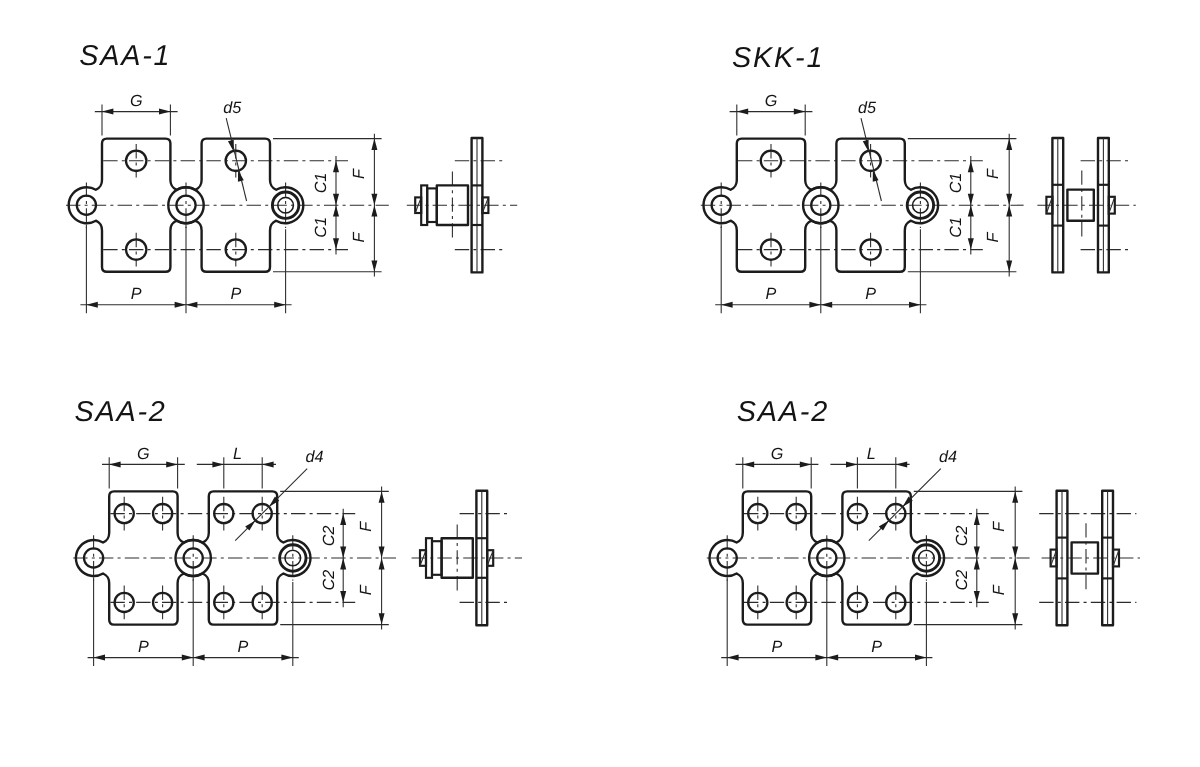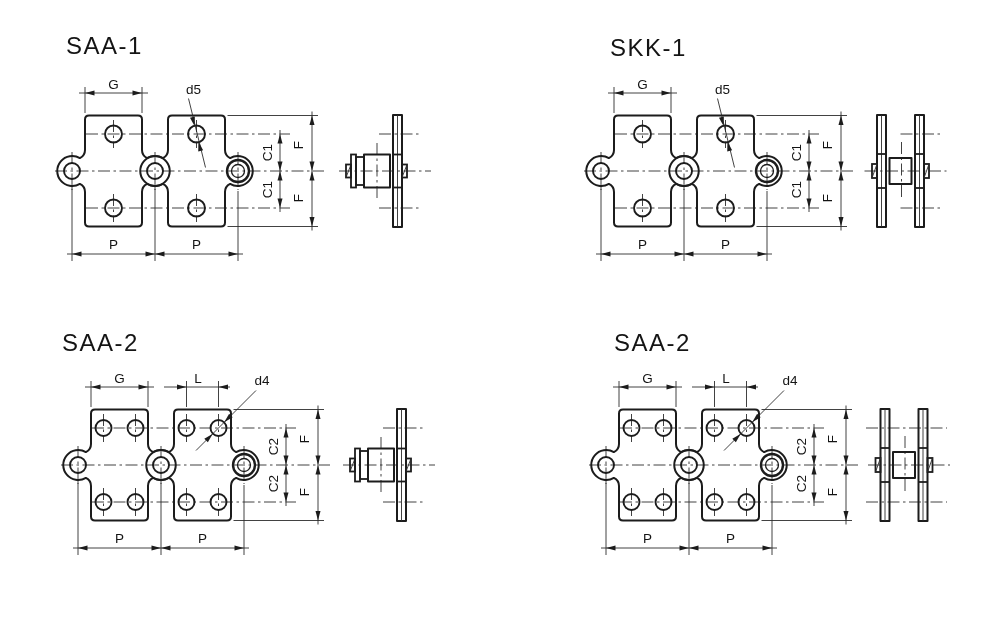--- a/index.html
+++ b/index.html
@@ -1,16 +1,16 @@
 <!DOCTYPE html>
 <html><head>
 <meta charset="utf-8">
 <style>
   html,body{margin:0;padding:0;background:#fff;}
-  #stage{position:relative;width:1000px;height:639px;background:#ffffff;overflow:hidden;}
+  #stage{position:relative;width:1000px;height:639px;background:#ffffff;overflow:hidden;font-style:italic;}
   svg{position:absolute;left:0;top:0;}
   .tk{stroke:#1c1c1c;stroke-width:2;fill:none;stroke-linejoin:round;stroke-linecap:round;}
   .tm{stroke:#1c1c1c;stroke-width:1.8;fill:none;}
   .tn{stroke:#2c2c2c;stroke-width:0.9;fill:none;}
   .cl{stroke:#2c2c2c;stroke-width:0.9;fill:none;stroke-dasharray:12 3.5 2.5 3.5;}
   .ar{fill:#1c1c1c;stroke:none;}
   text{fill:#141414;font-family:"Liberation Sans","DejaVu Sans",sans-serif;}
   .dim{font-size:13.5px;}
   .ttl{font-size:24px;letter-spacing:1.5px;}
 </style>

